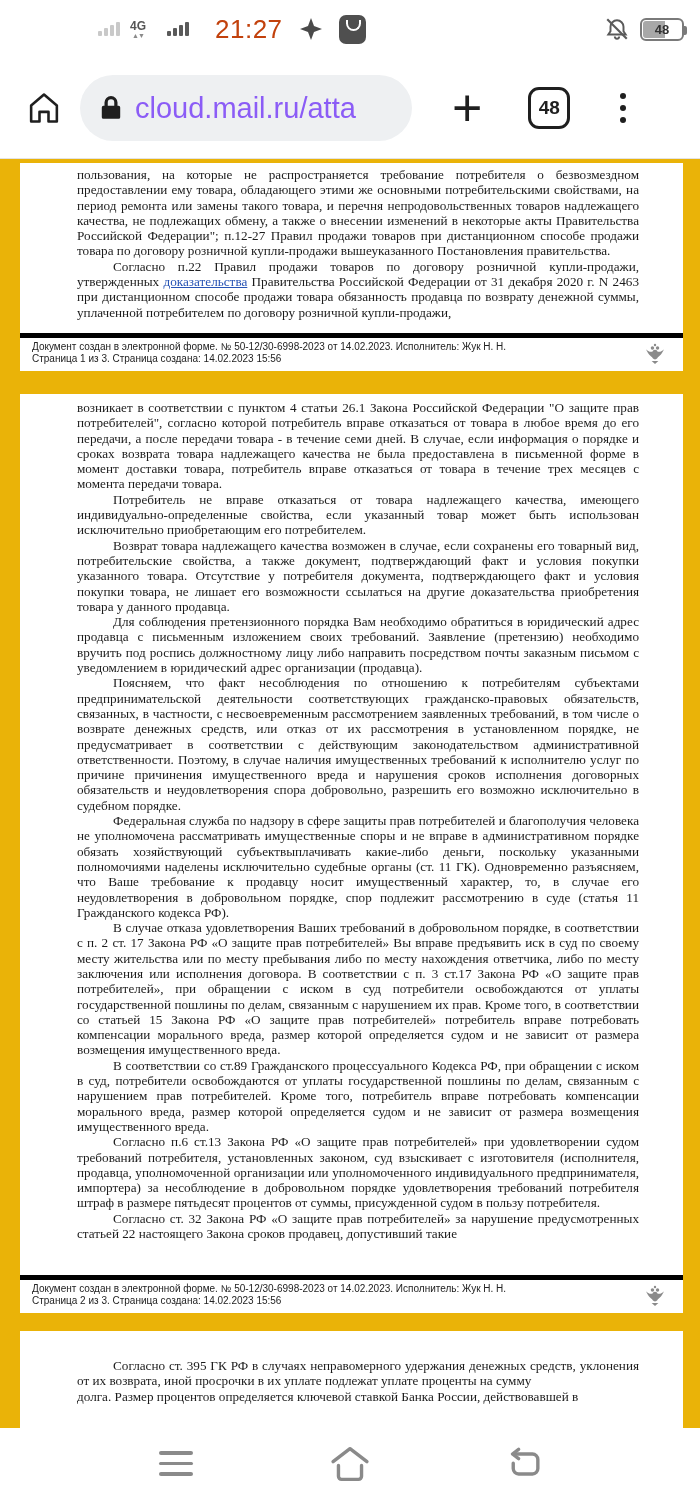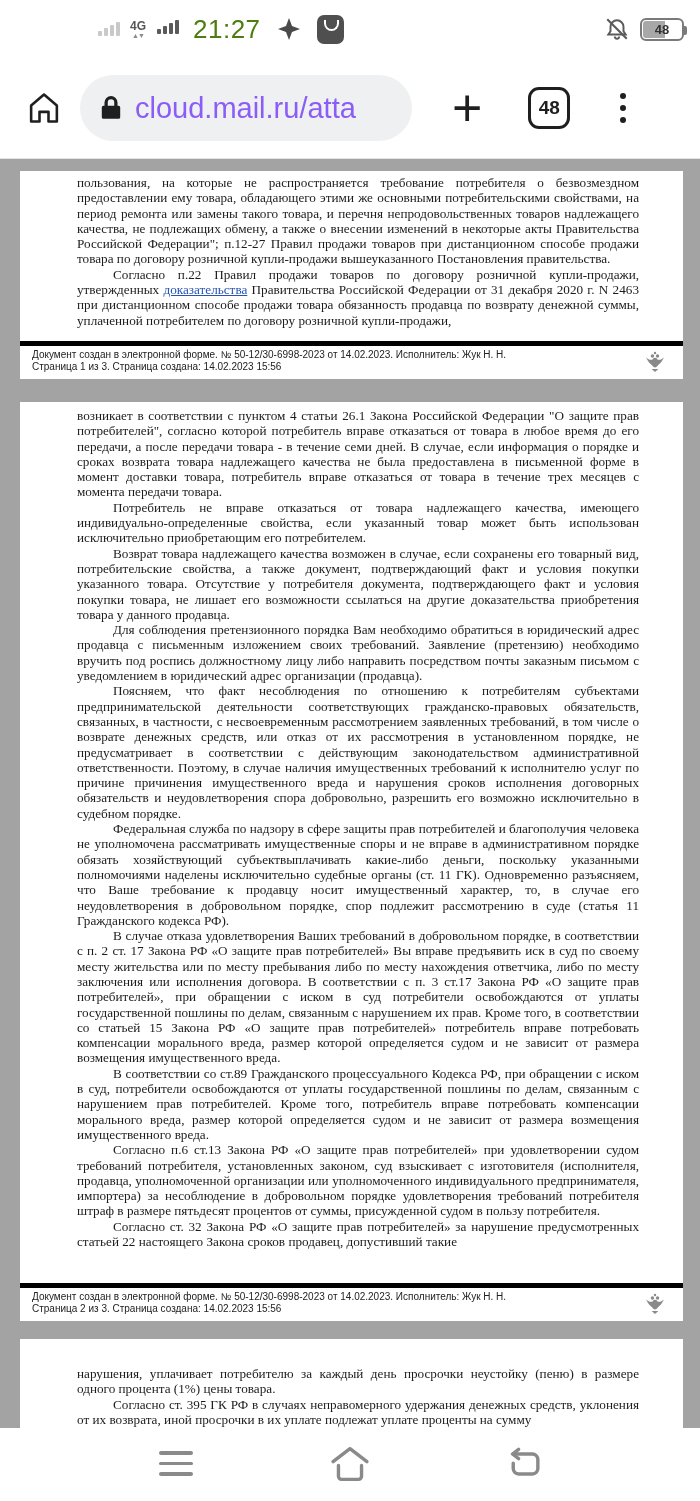--- a/index.html
+++ b/index.html
@@ -7,25 +7,25 @@
               font-family:"Liberation Sans", sans-serif; }
 
   
   .status-bar { height:58px; display:flex; align-items:center; padding:0 16px 0 98px; }
   .sb-left { display:flex; align-items:center; gap:10px; }
   .sb-right { margin-left:auto; display:flex; align-items:center; gap:10px; }
   .sig-bars { display:flex; align-items:flex-end; gap:2px; }
   .sig-bars i { display:block; width:4px; border-radius:1px; }
   .sig-dim i { background:#c9c9c9; }
   .sig-dark i { background:#5a5a5a; }
-  .net-cluster { display:flex; align-items:flex-start; gap:11px; }
+  .net-cluster { display:flex; align-items:center; gap:21px; }
   .net-label { display:flex; flex-direction:column; align-items:center; line-height:1; }
   .net-label b { font-size:12px; color:#555; font-weight:bold; }
   .net-label s { text-decoration:none; font-size:7px; color:#8a8a8a; letter-spacing:-1px; }
-  .time { font-size:26px; color:#4d7c0f; font-weight:500; letter-spacing:0.5px; margin-left:4px; }
+  .time { font-size:26px; color:#c2410c; font-weight:500; letter-spacing:0.5px; margin-left:16px; }
   .bag-icon { width:27px; height:29px; background:#4f4f4f; border-radius:7px; position:relative; }
   .bag-icon::after { content:""; position:absolute; left:7px; top:5px; width:11px; height:9px;
                      border:2.5px solid #fff; border-top:none; border-radius:0 0 8px 8px; }
   .battery { position:relative; width:44px; height:23px; border:2px solid #7a7a7a; border-radius:6px;
              display:flex; align-items:center; justify-content:center; }
   .battery::after { content:""; position:absolute; right:-5px; top:6px; width:3px; height:9px;
                     background:#7a7a7a; border-radius:0 2px 2px 0; }
   .battery .fill { position:absolute; left:1px; top:1px; bottom:1px; width:55%; background:#a8a8a8; border-radius:3px 0 0 3px; }
   .battery .pct { position:relative; font-size:13px; font-weight:bold; color:#333; }
 
@@ -34,21 +34,21 @@
   .omnibox { margin-left:18px; width:332px; height:66px; background:#eef0f2; border-radius:33px;
              display:flex; align-items:center; padding:0 20px; gap:13px; overflow:hidden; }
   .omnibox .url { font-size:29px; color:#8b5cf6; white-space:nowrap; }
   .plus-btn { margin-left:40px; font-size:52px; font-weight:300; color:#1f1f1f; line-height:1; }
   .tab-btn { margin-left:46px; width:42px; height:42px; border:3px solid #1f1f1f; border-radius:11px;
              display:flex; align-items:center; justify-content:center; font-size:19px; font-weight:bold; color:#1f1f1f; }
   .kebab { margin-left:50px; display:flex; flex-direction:column; gap:6px; }
   .kebab i { width:6px; height:6px; border-radius:50%; background:#1f1f1f; }
 
   
-  .viewer { height:1269px; background:#a3a3a3; overflow:hidden; padding-top:12px; }
+  .viewer { height:1269px; background:#eab308; overflow:hidden; padding-top:4px; }
   .page { width:663px; margin-left:20px; background:#fff; position:relative; overflow:hidden; }
   .page-1 { height:208px; margin-bottom:23px; }
   .page-2 { height:919px; margin-bottom:18px; }
   .page-3 { height:98px; }
   .doc-text { font-family:"Liberation Serif","DejaVu Serif",serif; font-size:13.2px; line-height:15.3px;
               color:#1b1b1b; text-align:justify; padding:0 44px 0 57px; }
   .p1-text { padding-top:4px; }
   .p2-text { padding-top:6px; }
   .p3-text { padding-top:27px; }
   .doc-text p.ind { text-indent:36px; }
@@ -193,21 +193,20 @@
           <path d="M4 11 C7.5 19 11.5 21.5 14.8 22.8 L14.8 13.5 C10.2 15.8 6.3 13.6 4 11Z"></path>
           <path d="M28 11 C24.5 19 20.5 21.5 17.2 22.8 L17.2 13.5 C21.8 15.8 25.7 13.6 28 11Z"></path>
           <path d="M11.5 26.5 L20.5 26.5 L16 30.5Z"></path>
         </g>
       </svg>
     </div>
   </div>
 
   <div class="page page-3">
     <div class="doc-text p3-text">
-      <p>нарушения, уплачивает потребителю за каждый день просрочки неустойку (пеню) в размере одного процента (1%) цены товара.</p>
       <p class="ind">Согласно ст. 395 ГК РФ в случаях неправомерного удержания денежных средств, уклонения от их возврата, иной просрочки в их уплате подлежат уплате проценты на сумму</p>
       <p>долга. Размер процентов определяется ключевой ставкой Банка России, действовавшей в</p>
     </div>
   </div>
 
 </div>
 
 <div class="nav-bar">
   <span class="nav-btn">
     <span class="hamburger">

